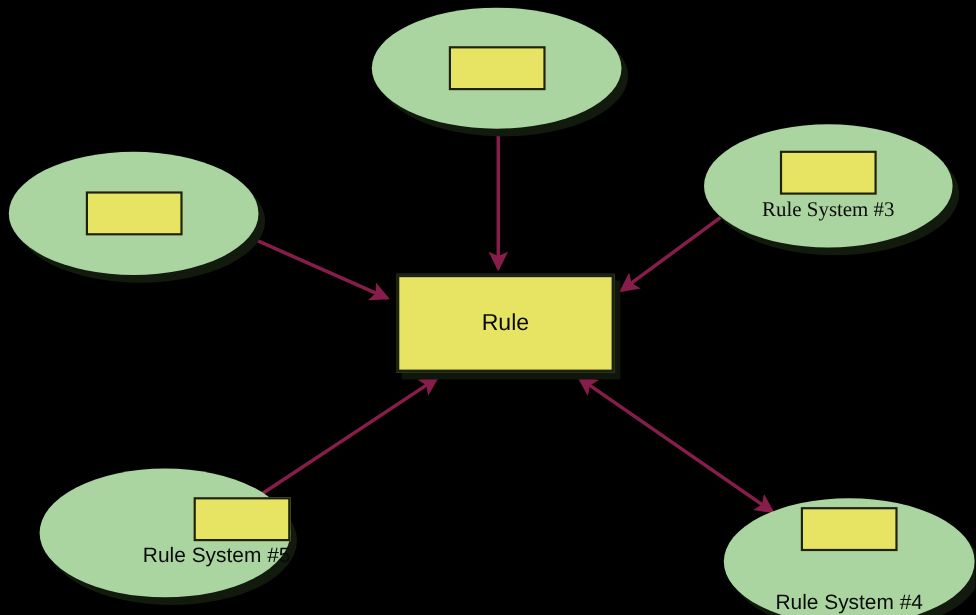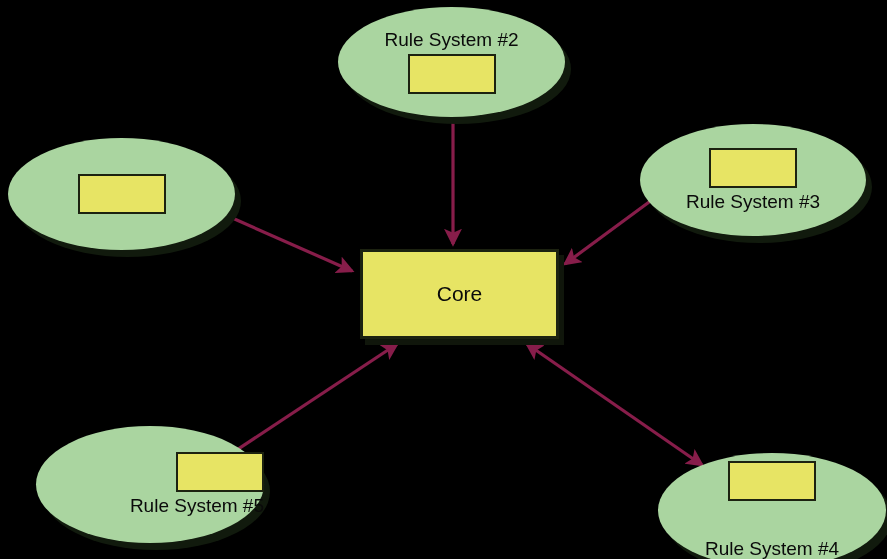--- a/index.html
+++ b/index.html
@@ -65,21 +65,21 @@
     color: var(--arrow, #871d4a);
     pointer-events: none;
   }
   svg.arrows line {
     stroke: var(--arrow, #871d4a);
     stroke-width: 3.2;
   }
   
   .n1 { left: 8px;   top: 138px; width: 227px; height: 112px; }
   .n2 { left: 338px; top: 7px;   width: 227px; height: 110px; }
-  .n3 { left: 640px; top: 124px; width: 226px; height: 112px; }
+  .n3 { left: 640px; top: 113px; width: 226px; height: 112px; font-family: Liberation Serif, serif; }
   .n4 { left: 658px; top: 453px; width: 228px; height: 115px; gap: 38px; }
   .n5 { left: 36px;  top: 426px; width: 228px; height: 117px; align-items: flex-end; }
 </style>
 </head>
 <body>
 
 <div class="canvas">
 
   <svg class="arrows" xmlns="http://www.w3.org/2000/svg">
     <defs>
@@ -92,36 +92,35 @@
     <line x1="698" y1="166" x2="565" y2="264" marker-start="url(#ah)" marker-end="url(#ah)"></line>
     <line x1="702" y1="465" x2="527" y2="344" marker-start="url(#ah)" marker-end="url(#ah)"></line>
     <line x1="211" y1="467" x2="397" y2="344" marker-start="url(#ah)" marker-end="url(#ah)"></line>
   </svg>
 
   <div class="ellipse-node n1">
     <div class="mini-rect"></div>
   </div>
 
   <div class="ellipse-node n2">
-    <div class="node-label">Rule System #2</div>
     <div class="mini-rect"></div>
   </div>
 
   <div class="ellipse-node n3">
     <div class="mini-rect"></div>
     <div class="node-label">Rule System #3</div>
   </div>
 
   <div class="ellipse-node n4">
     <div class="mini-rect"></div>
     <div class="node-label">Rule System #4</div>
   </div>
 
   <div class="ellipse-node n5">
     <div class="mini-rect"></div>
     <div class="node-label">Rule System #5</div>
   </div>
 
   <div class="core-box">
-    <span class="core-label">Core</span>
+    <span class="core-label">Rule</span>
   </div>
 
 </div>
 
 </body></html>

